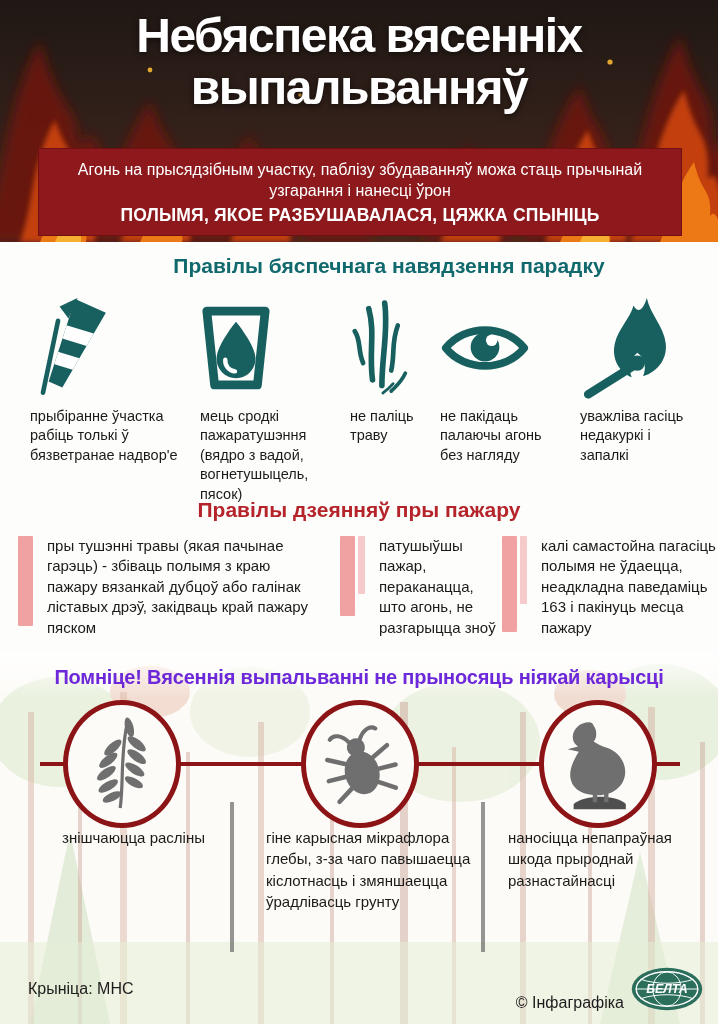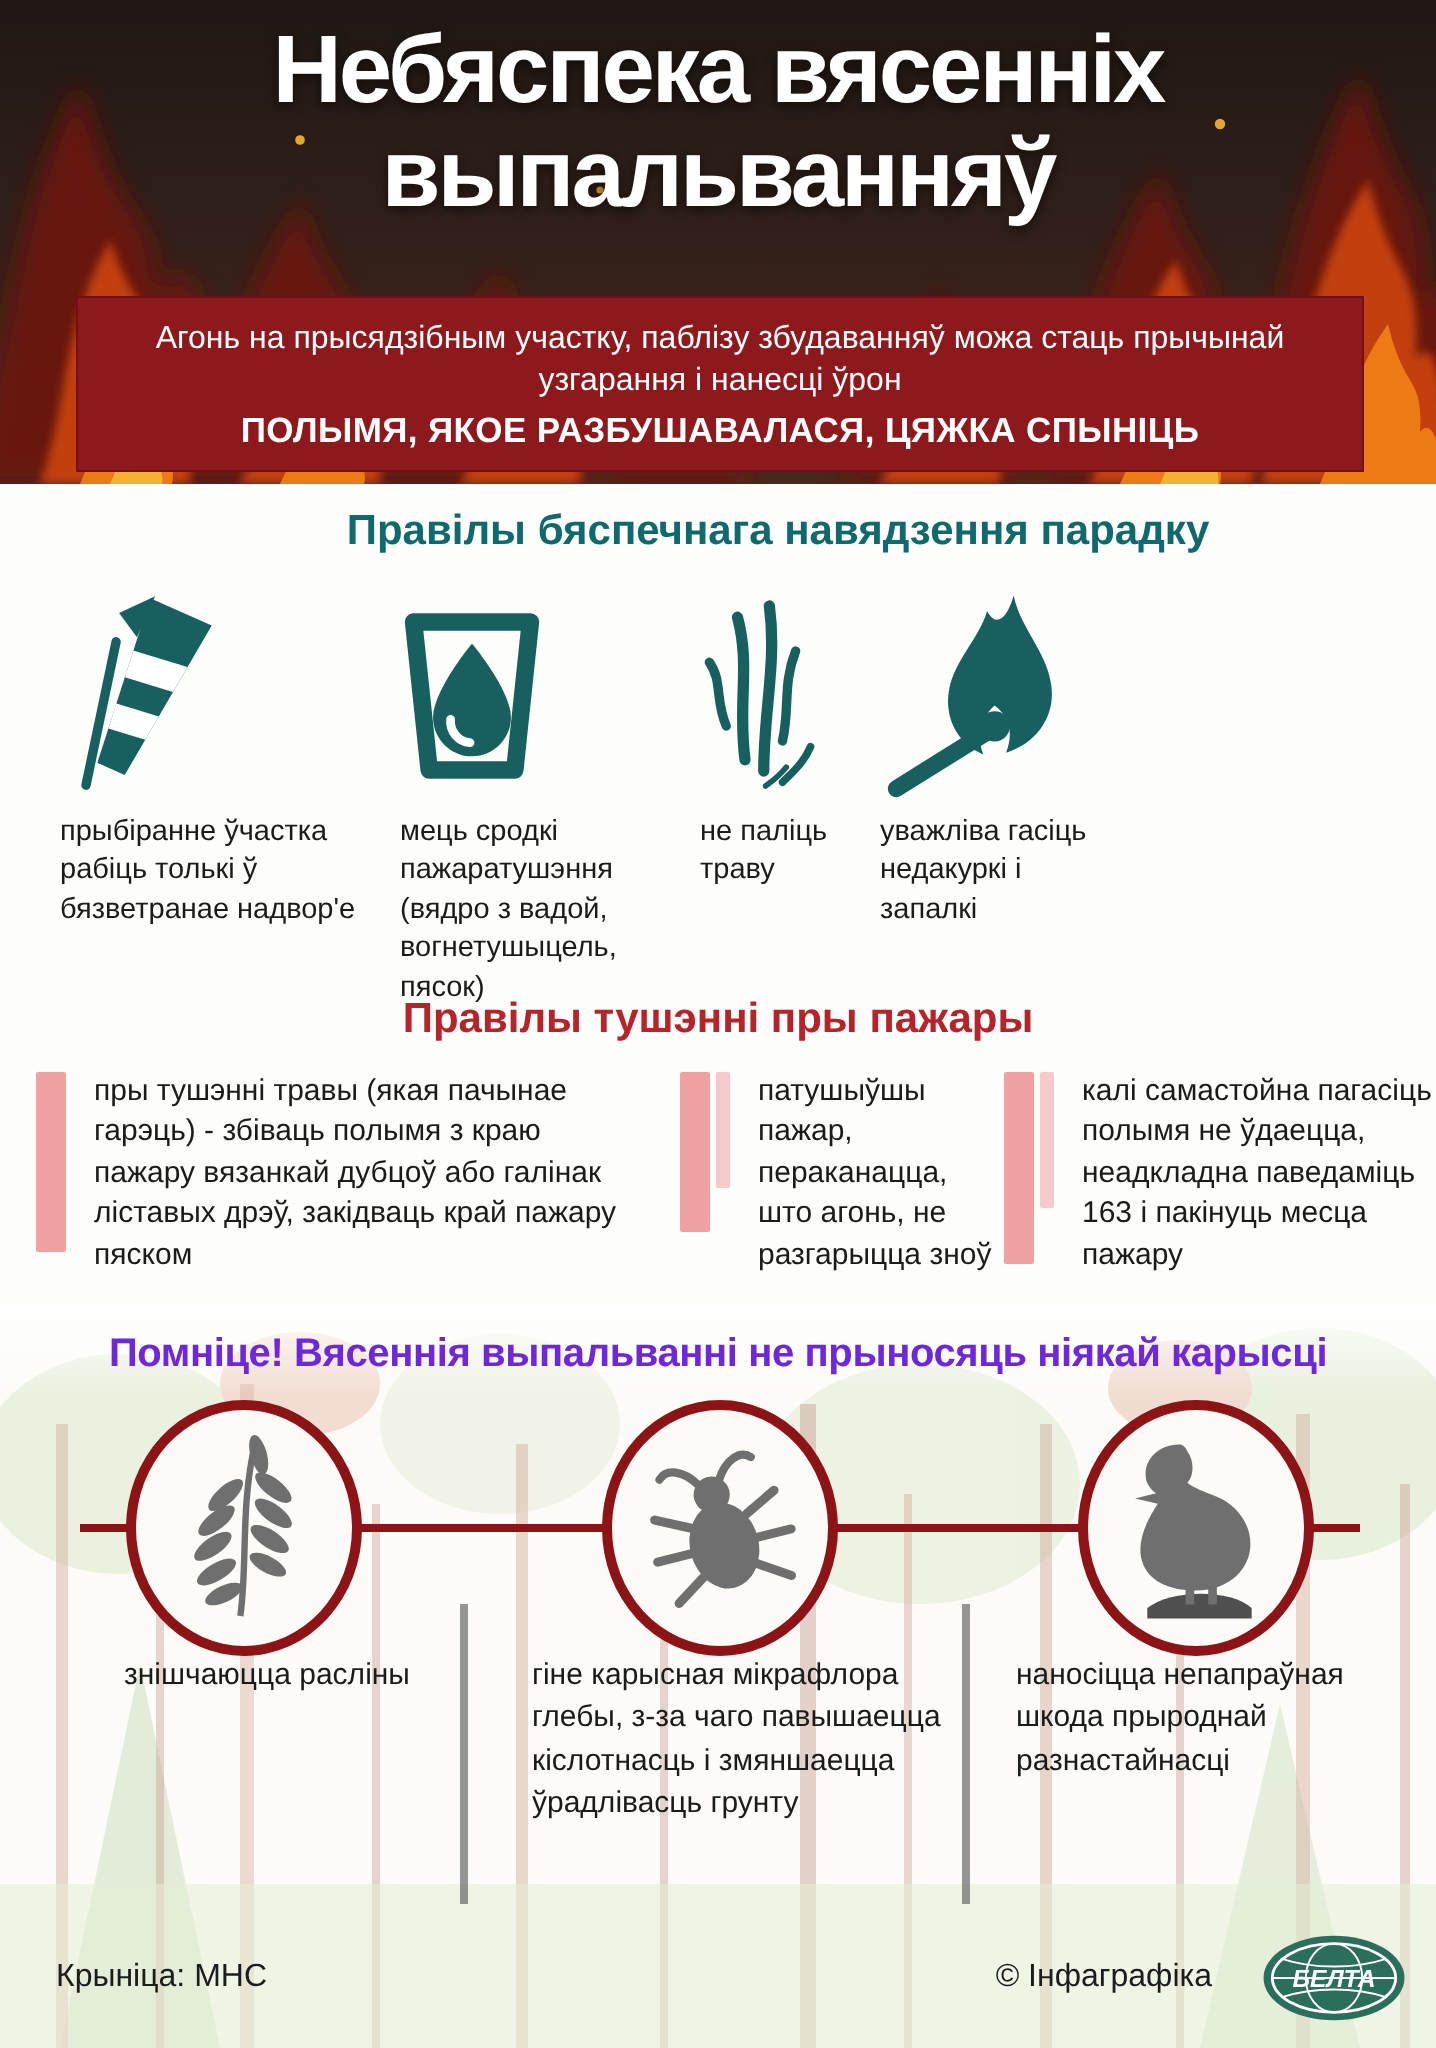--- a/index.html
+++ b/index.html
@@ -48,21 +48,21 @@
   .circle-line{position:absolute;top:110px;left:40px;width:640px;height:4px;background:#8c1416;}
   .circle{position:absolute;top:48px;width:108px;height:118px;background:#fcfbf8;
           border:5px solid #8c1416;border-radius:50%;display:flex;align-items:center;justify-content:center;}
   .circle-1{left:63px;} .circle-2{left:301px;} .circle-3{left:539px;}
   .divider{position:absolute;top:150px;width:4px;height:150px;background:rgba(85,85,85,.62);}
   .divider-1{left:230px;} .divider-2{left:481px;}
   .rem-text{position:absolute;top:175px;font-size:15px;line-height:1.42;color:#1b1b19;}
   .rem-text-1{left:62px;width:160px;} .rem-text-2{left:266px;width:214px;} .rem-text-3{left:508px;width:198px;}
   .footer{position:absolute;left:28px;right:14px;bottom:12px;display:flex;
           justify-content:space-between;align-items:center;font-size:16px;color:#1c1c1c;}
-  .credit-wrap{display:flex;align-items:center;gap:24px;}
+  .credit-wrap{display:flex;align-items:flex-end;gap:6px;}
 </style>
 </head>
 <body>
 
 <div class="page">
 
   <div class="hero">
     <svg class="flames" viewBox="0 0 718 242" preserveAspectRatio="none">
       <defs>
         <linearGradient id="sky" x1="0" y1="0" x2="0" y2="1">
@@ -167,34 +167,44 @@
             <path d="M34 92 C34 60 41 34 37 4" stroke-width="6"></path>
             <path d="M44 76 C48 58 44 46 51 28" stroke-width="5"></path>
             <path d="M44 98 C50 92 55 88 59 79" stroke-width="4"></path>
             <path d="M35 100 C39 97 42 95 46 90" stroke-width="3"></path>
           </g>
         </svg>
       </div>
       <div class="caption">не паліць траву</div>
     </div>
 
+    <div class="col col-4">
+      <div class="icon-box">
+        <svg width="90" height="62" viewBox="0 0 94 64">
+          <path d="M6 32 C26 7 68 7 88 32 C68 57 26 57 6 32 Z" fill="none" stroke="#17605f" stroke-width="8" stroke-linejoin="round"></path>
+          <circle cx="47" cy="31" r="15" fill="#17605f"></circle>
+          <circle cx="54" cy="24" r="6" fill="#fff"></circle>
+        </svg>
+      </div>
+      <div class="caption">не пакідаць палаючы агонь без нагляду</div>
+    </div>
 
     <div class="col col-5">
       <div class="icon-box">
         <svg width="92" height="104" viewBox="0 0 96 110">
           <path d="M8 104 L56 74" stroke="#17605f" stroke-width="9" stroke-linecap="round"></path>
           <circle cx="60" cy="71" r="8" fill="#17605f"></circle>
           <path d="M70 2 C74 20 88 32 90 50 C92 66 82 80 66 85 C70 75 68 66 60 60 C53 66 50 76 54 86 C40 80 33 66 36 51 C39 36 52 24 56 10 C60 18 66 16 70 2 Z" fill="#17605f"></path>
         </svg>
       </div>
       <div class="caption">уважліва гасіць недакуркі і запалкі</div>
     </div>
   </div>
 
-  <div class="s2-heading">Правілы тушэнні пры пажары</div>
+  <div class="s2-heading">Правілы дзеянняў пры пажару</div>
 
   <div class="fire-row">
     <div class="fire-item fire-1">
       <div class="bar" style="height:90px"></div>
       <div class="fire-text">пры тушэнні травы (якая пачынае гарэць) - збіваць полымя з краю пажару вязанкай дубцоў або галінак ліставых дрэў, закідваць край пажару пяском</div>
     </div>
     <div class="fire-item fire-2">
       <div class="bar" style="height:80px"></div>
       <div class="bar-thin" style="height:58px"></div>
       <div class="fire-text">патушыўшы пажар, пераканацца, што агонь, не разгарыцца зноў</div>

